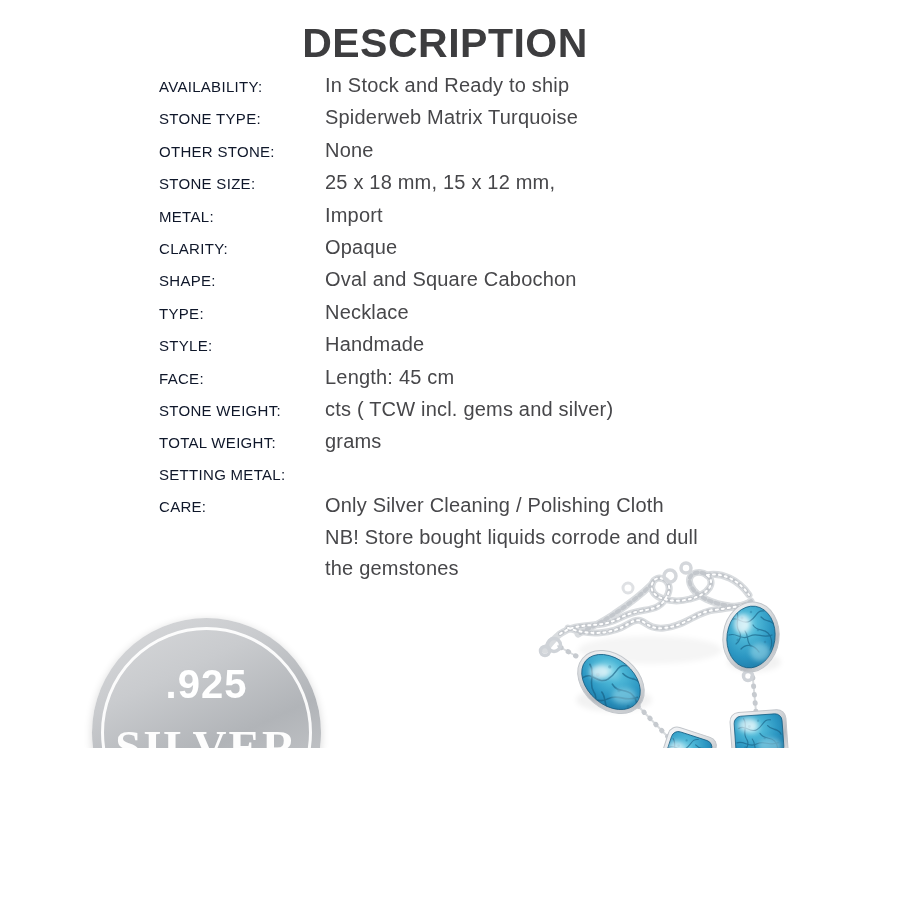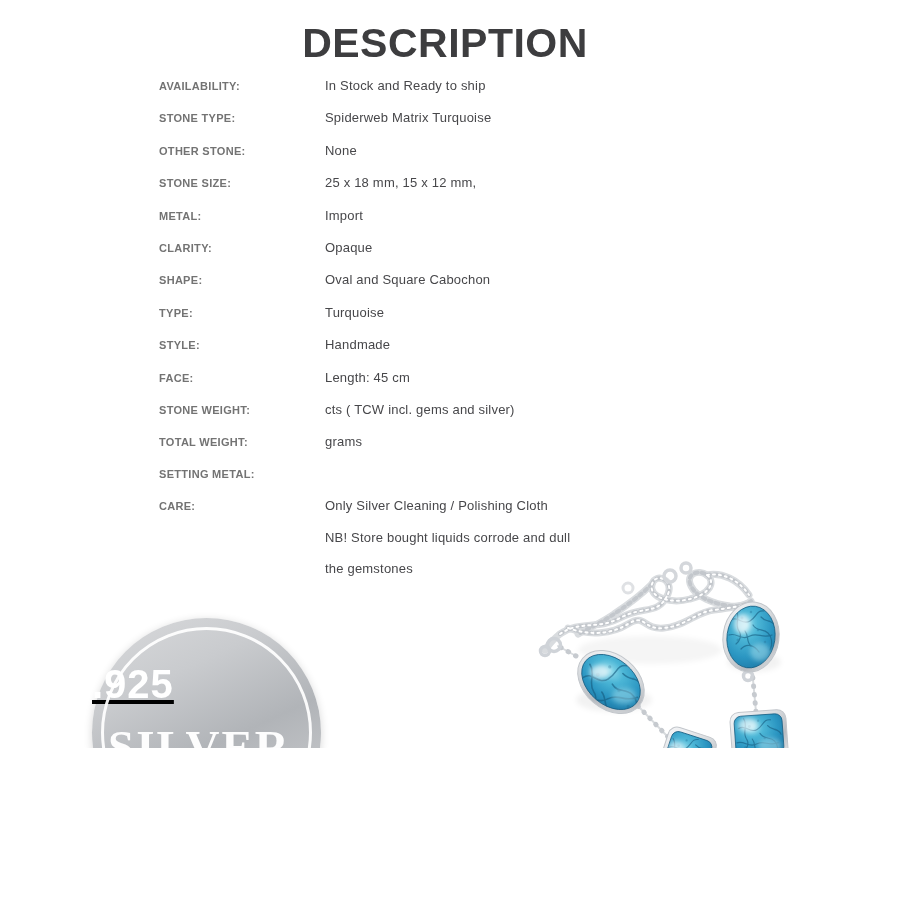--- a/index.html
+++ b/index.html
@@ -7,28 +7,28 @@
     position:relative;width:900px;height:748px;background:#ffffff;overflow:hidden;
     font-family:"Liberation Sans",sans-serif;
   }
   .title{
     position:absolute;top:20px;left:0;width:890px;text-align:center;
     font-size:41px;font-weight:700;color:#3d3d3f;letter-spacing:0.5px;
   }
   .specs{position:absolute;top:70px;left:159px;width:640px;}
   .spec-row{display:flex;align-items:baseline;}
   .spec-label{
-    width:166px;flex:none;font-size:11px;font-weight:700;
-    letter-spacing:0.3px;color:#737373;line-height:31.4px;
-  }
-  .spec-value{font-size:13px;color:#47474a;letter-spacing:0.2px;line-height:31.4px;}
+    width:166px;flex:none;font-size:15px;font-weight:400;
+    letter-spacing:0.3px;color:#0f172a;line-height:31.4px;
+  }
+  .spec-value{font-size:20px;color:#47474a;letter-spacing:0.2px;line-height:31.4px;}
   .badge{
     position:absolute;left:92px;top:618px;width:229px;height:229px;border-radius:50%;
     background:linear-gradient(155deg,#d9dadc 0%,#c9cbce 28%,#b1b4b8 55%,#c3c5c8 78%,#d2d3d5 100%);
-    box-shadow:0 2px 8px rgba(0,0,0,0.16);text-decoration:underline;
+    box-shadow:0 2px 8px rgba(0,0,0,0.16);text-align:center;
   }
   .badge::before{
     content:"";position:absolute;inset:9px;border:3px solid rgba(255,255,255,0.93);
     border-radius:50%;pointer-events:none;
   }
   .badge-num{
     margin:0;padding-top:44px;font-size:40px;font-weight:700;color:#ffffff;
     letter-spacing:1px;line-height:44px;
   }
   .badge-metal{
@@ -86,21 +86,21 @@
       </div>
       <div class="spec-row">
         <div class="spec-label">SHAPE:</div>
         <div class="spec-value">
           <div>Oval and Square Cabochon</div>
         </div>
       </div>
       <div class="spec-row">
         <div class="spec-label">TYPE:</div>
         <div class="spec-value">
-          <div>Turquoise</div>
+          <div>Necklace</div>
         </div>
       </div>
       <div class="spec-row">
         <div class="spec-label">STYLE:</div>
         <div class="spec-value">
           <div>Handmade</div>
         </div>
       </div>
       <div class="spec-row">
         <div class="spec-label">FACE:</div>

